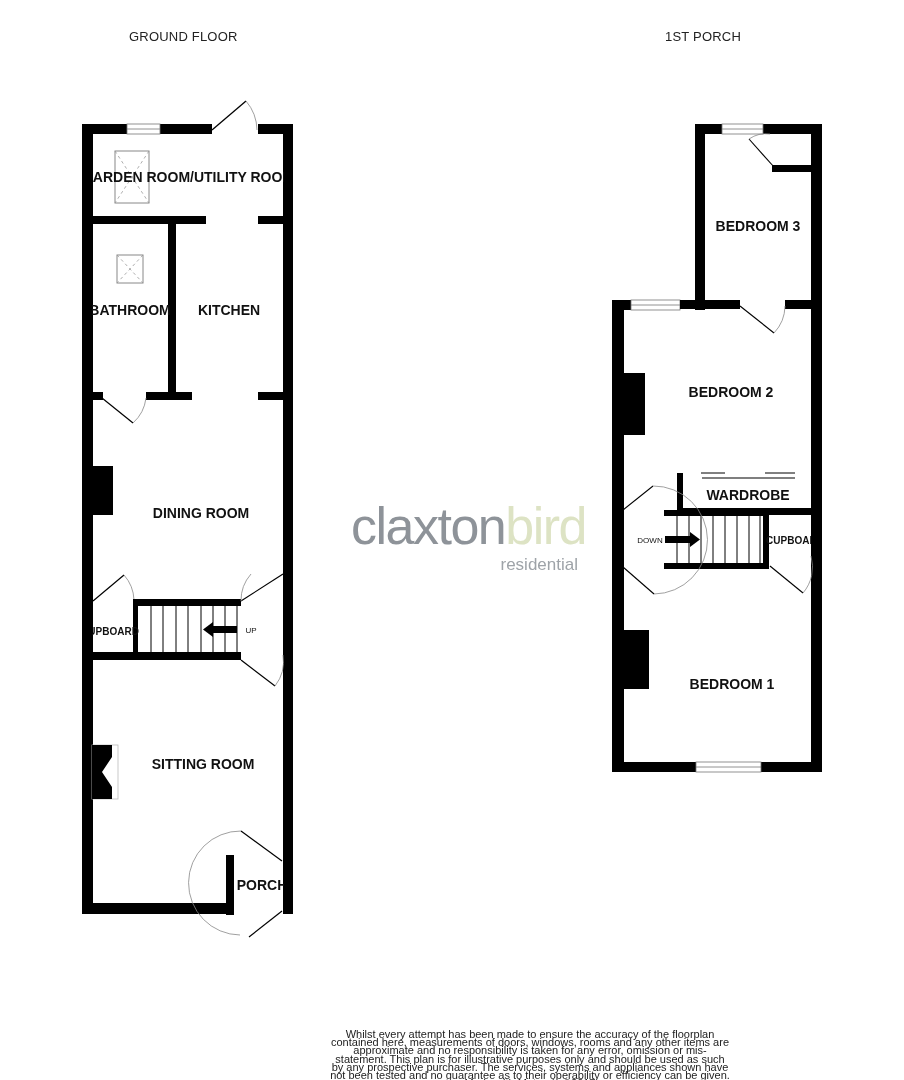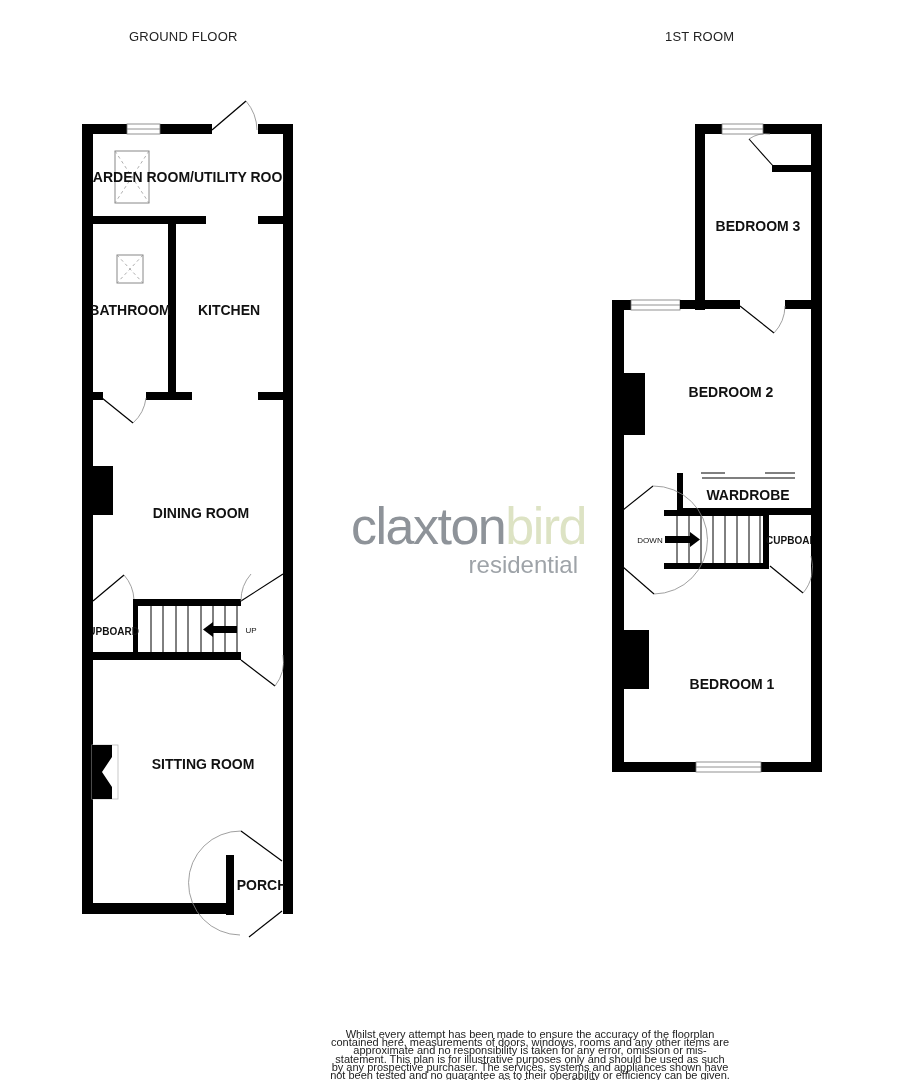--- a/index.html
+++ b/index.html
@@ -6,28 +6,28 @@
   body { width: 904px; height: 1080px; position: relative; overflow: hidden; font-family: "Liberation Sans", sans-serif; }
   .floor-title { position: absolute; font-size: 13px; color: #222; letter-spacing: 0.2px; }
   svg.plan { position: absolute; left: 0; top: 0; }
   .room-label { font-family: "Liberation Sans", sans-serif; font-weight: bold; font-size: 14px; fill: #111; }
   .small-label { font-family: "Liberation Sans", sans-serif; font-size: 8px; fill: #111; }
   .small-bold { font-family: "Liberation Sans", sans-serif; font-weight: bold; font-size: 10px; fill: #111; }
   .logo { position: absolute; left: 326px; top: 500px; width: 260px; text-align: right; }
   .logo-main { font-size: 52px; letter-spacing: -1.5px; line-height: 52px; font-weight: normal; }
   .logo-clax { color: #8e9399; }
   .logo-bird { color: #dde3c4; }
-  .logo-sub { font-size: 24px; color: #9ea3a8; line-height: 22px; margin-top: 2px; padding-right: 8px; }
+  .logo-sub { font-size: 17px; color: #9ea3a8; line-height: 22px; margin-top: 2px; padding-right: 8px; }
   .disclaimer { position: absolute; left: 330px; top: 1030px; width: 400px; font-size: 11px; line-height: 8.2px; color: #222; text-align: center; }
 </style>
 </head>
 <body>
 
 <div class="floor-title" style="left:129px; top:29px;">GROUND FLOOR</div>
-<div class="floor-title" style="left:665px; top:29px;">1ST ROOM</div>
+<div class="floor-title" style="left:665px; top:29px;">1ST PORCH</div>
 
 <svg class="plan" width="904" height="1080" viewBox="0 0 904 1080">
   <defs>
     <clipPath id="gclip">
         <rect x="92" y="133" width="192" height="772"></rect>
       </clipPath>
   </defs>
 
   <g>
 

